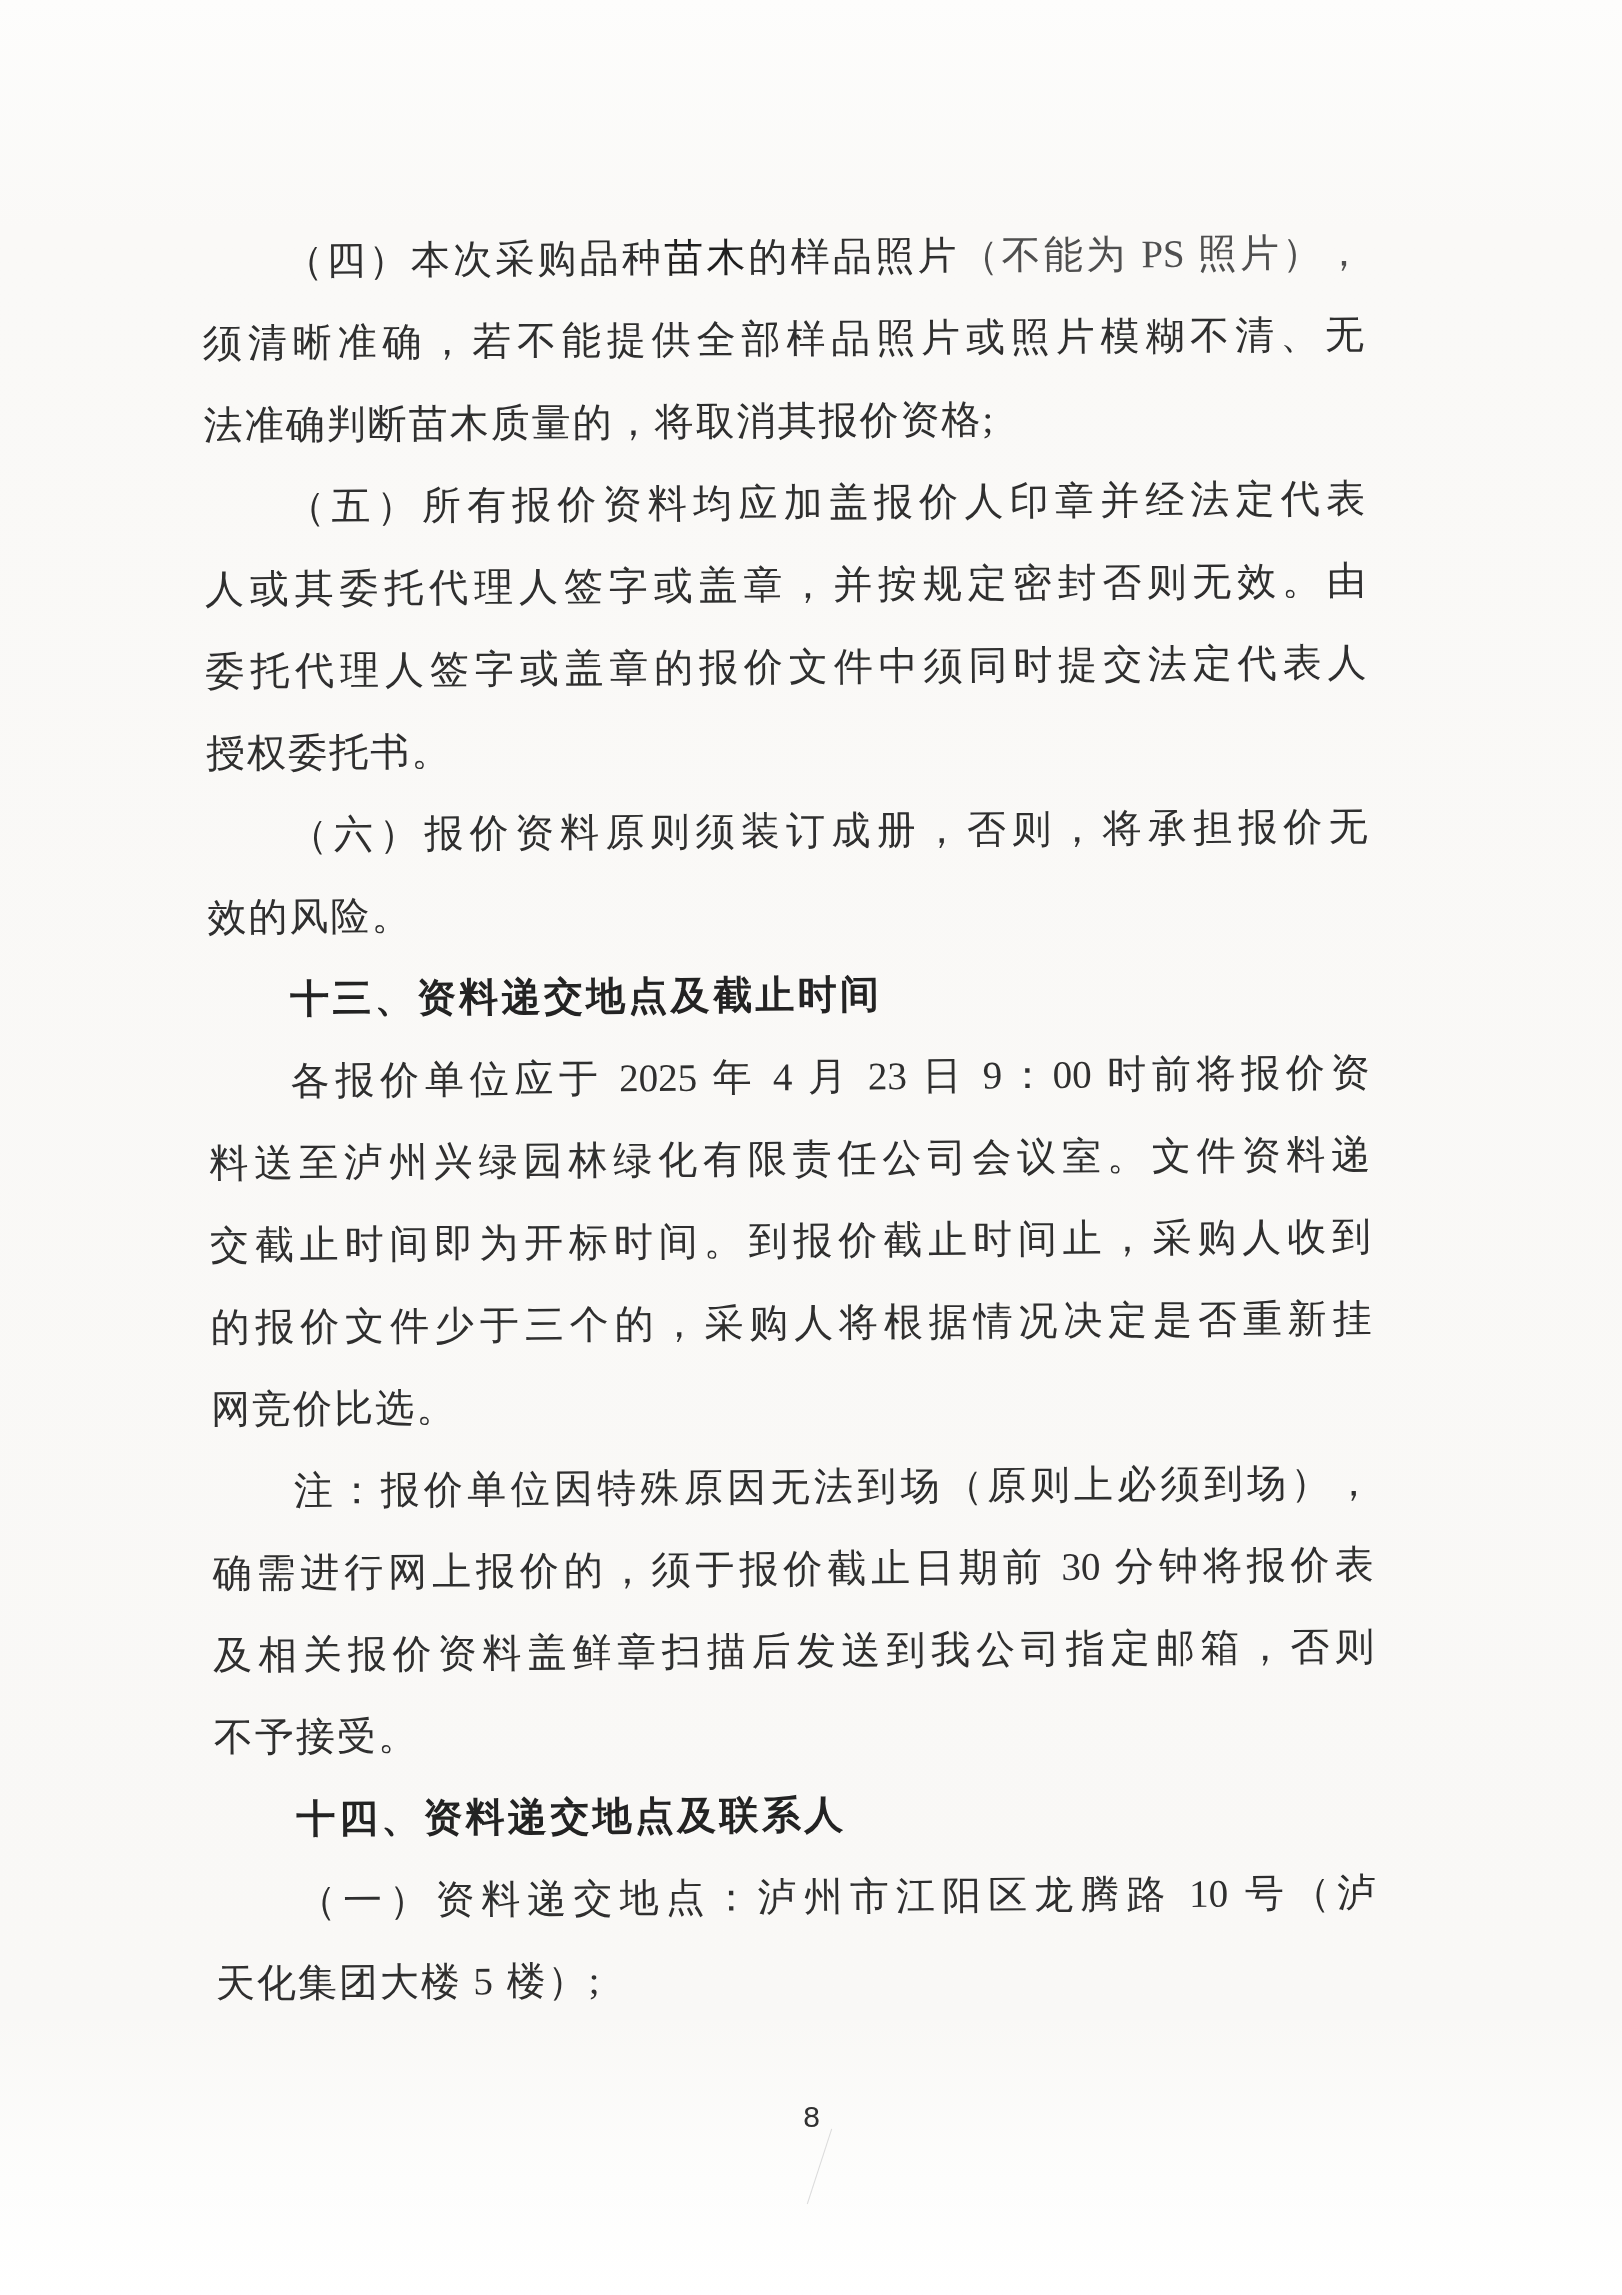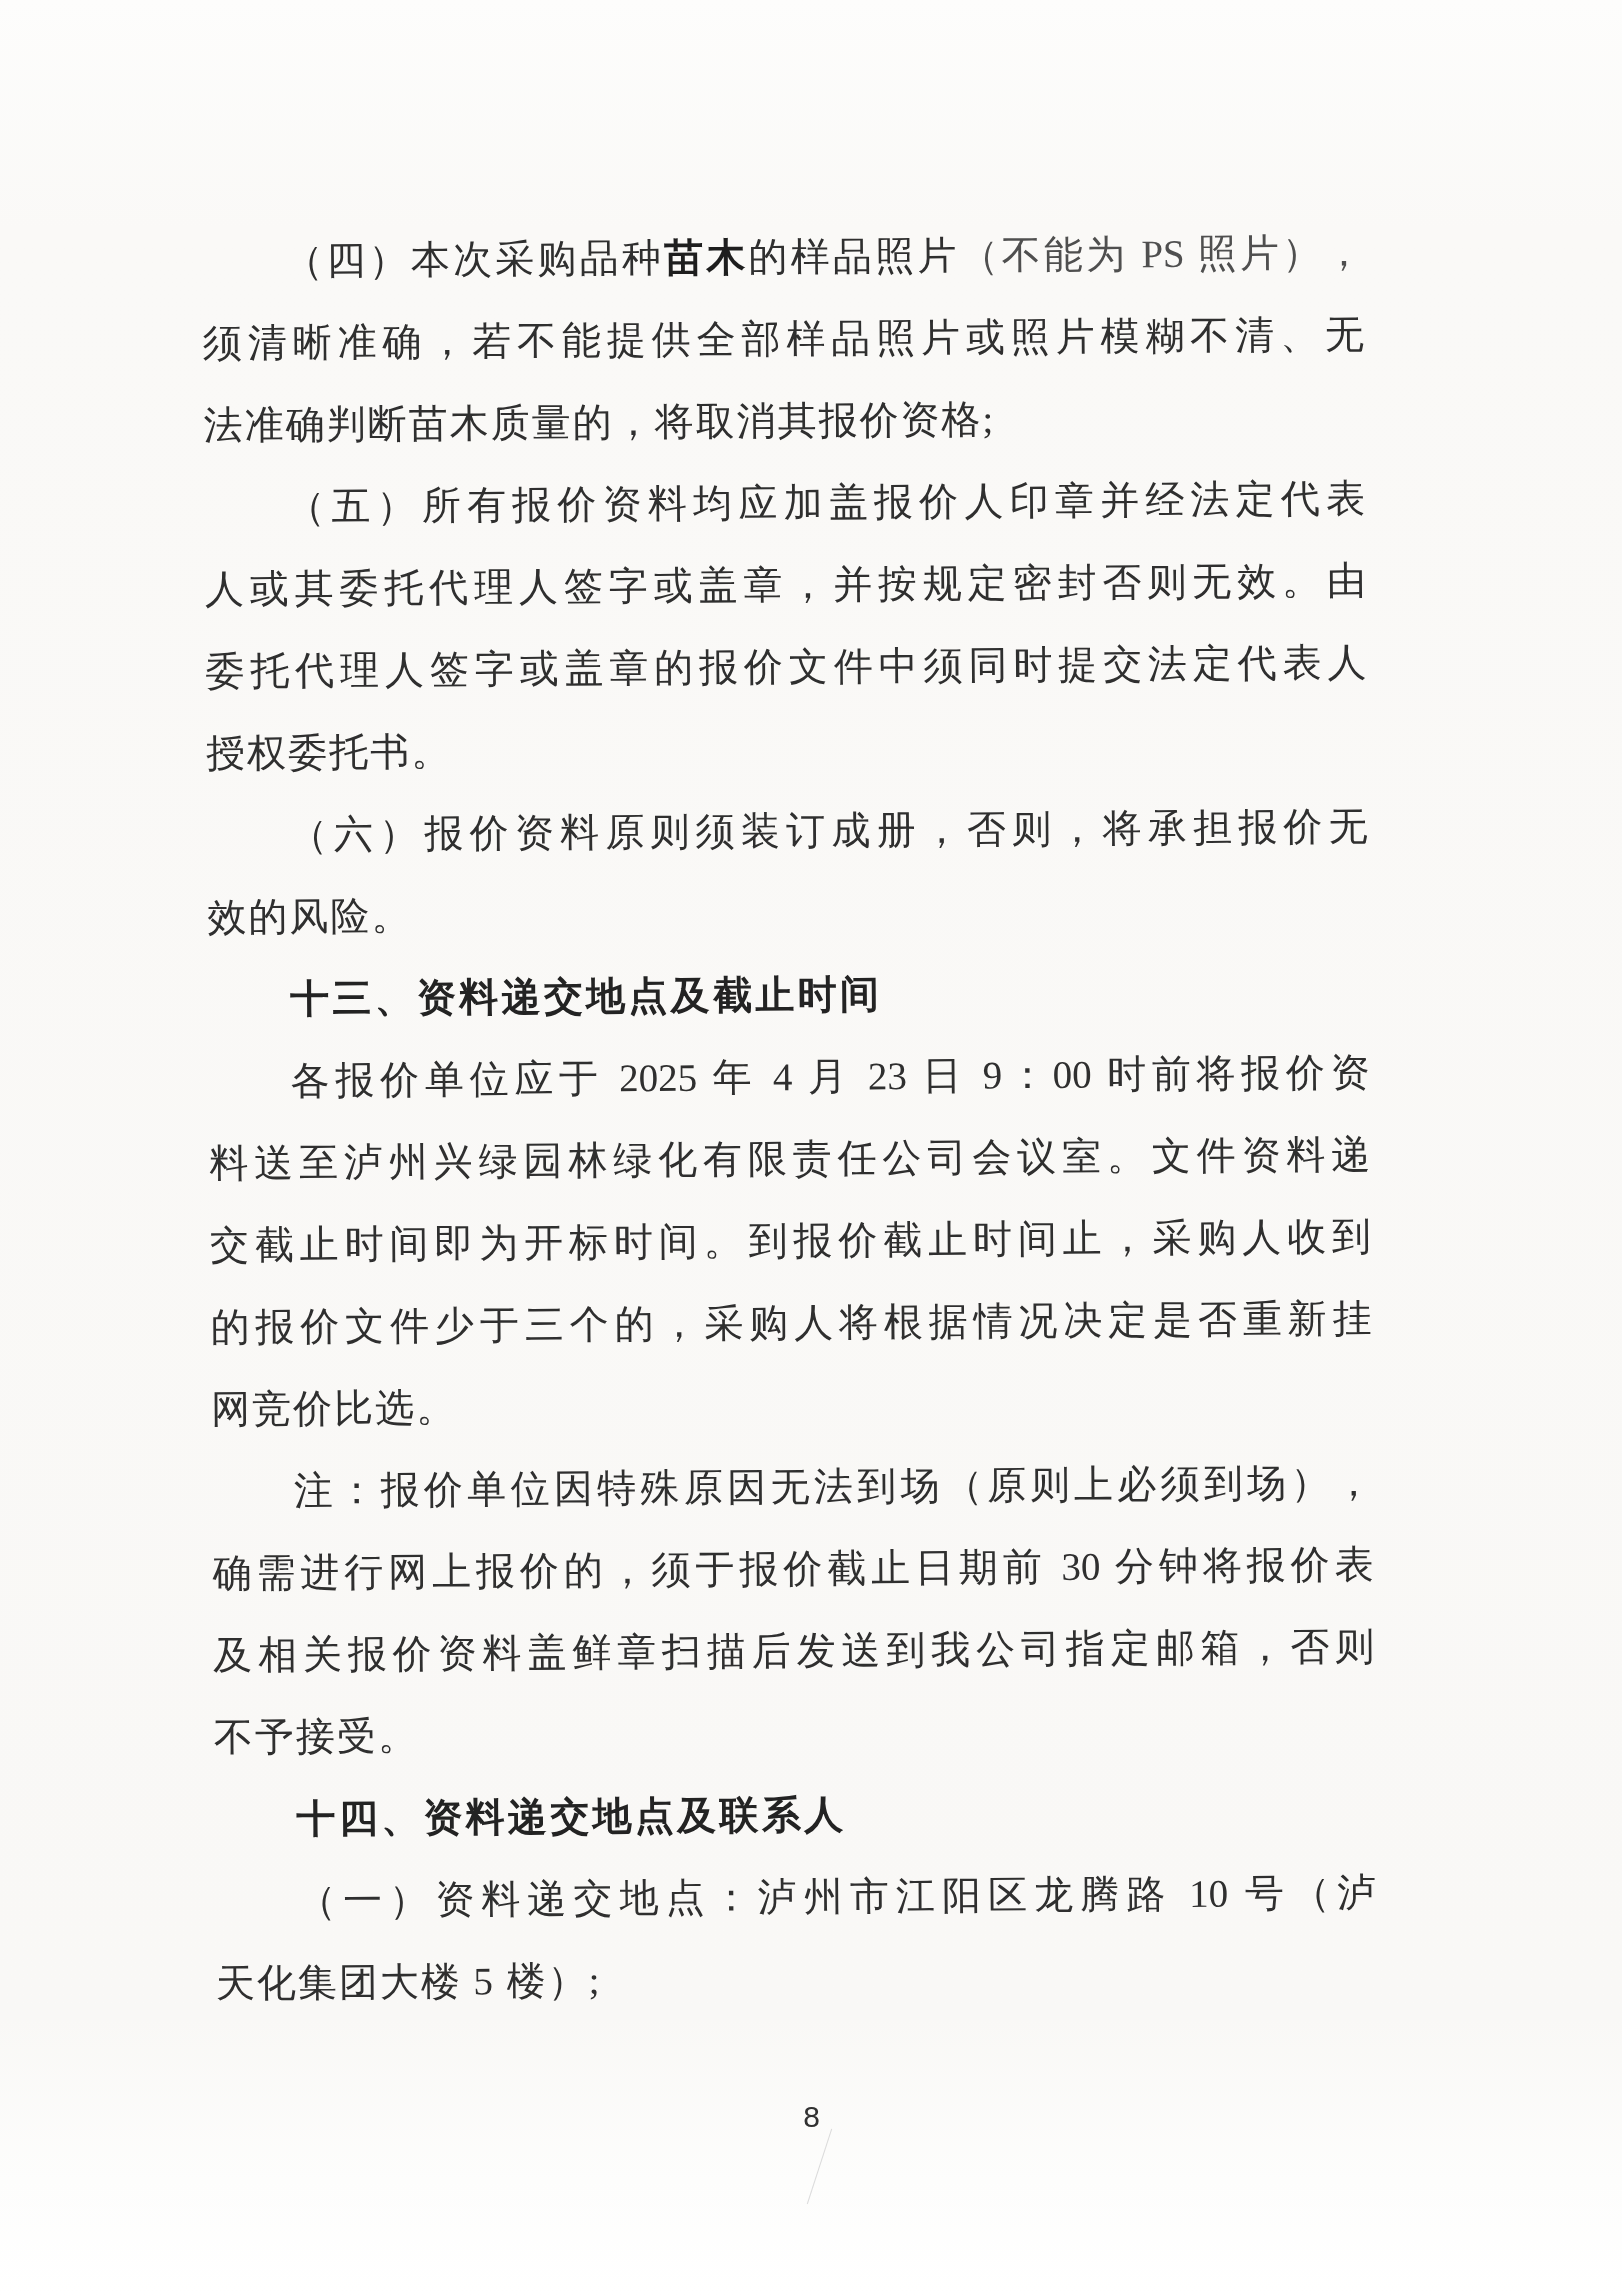--- a/index.html
+++ b/index.html
@@ -46,21 +46,21 @@
   .line.indent {
     text-indent: 82px;
   }
   .line.heading {
     font-family: "Liberation Sans", "DejaVu Sans", sans-serif;
     font-weight: 700;
     color: #232323;
     letter-spacing: 3.3px;
   }
   .seg-bold {
-    font-weight: 700;
+    font-weight: 400;
     color: #1e1e1e;
   }
   .seg-light {
     color: #4f4f4f;
   }
   .page-number {
     position: absolute;
     top: 2097px;
     left: 0;
     width: 100%;

